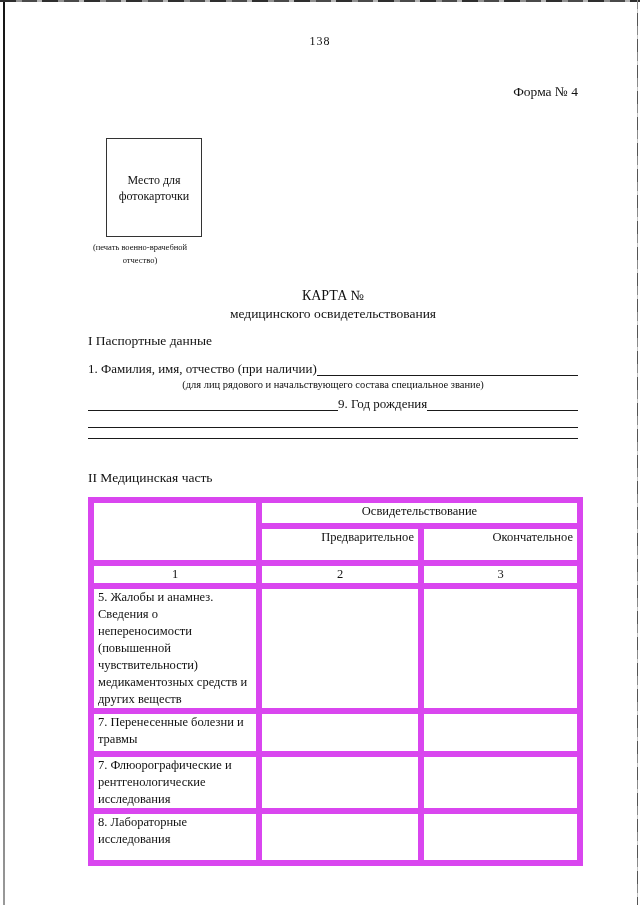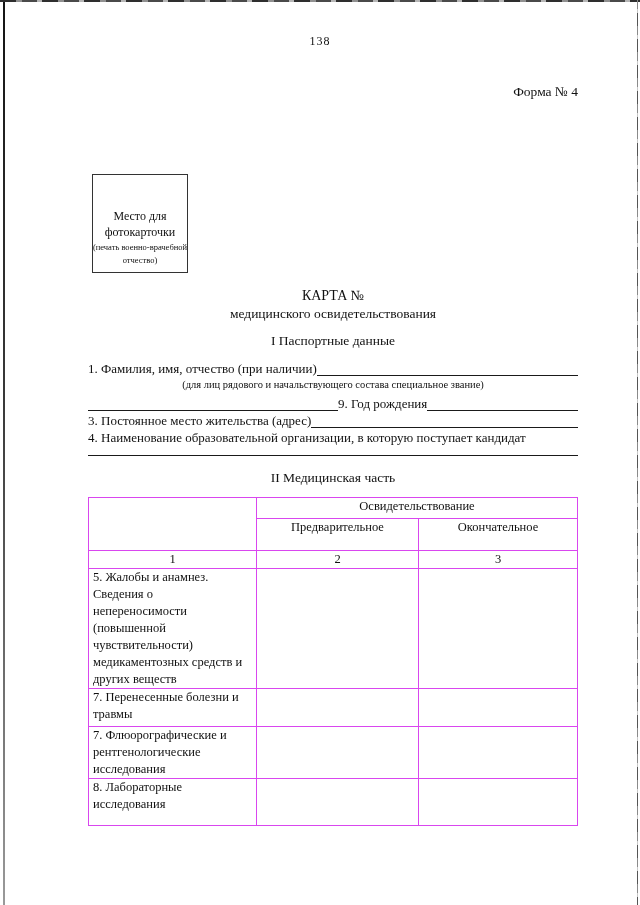--- a/index.html
+++ b/index.html
@@ -30,45 +30,44 @@
   .page-number {
     position: absolute; top: 34px; left: 0; right: 0;
     text-align: center; font-size: 12px; letter-spacing: 1px;
   }
   .form-label {
     position: absolute; top: 84px; right: 0;
     font-size: 13.5px;
   }
 
   .photo-box {
-    position: absolute; top: 138px; left: 4px;
+    position: absolute; top: 138px; left: 18px;
     width: 94px; height: 97px;
     border: 1.5px solid #333;
     display: flex; align-items: center; justify-content: center;
     text-align: center;
     font-size: 12px; line-height: 16px;
     white-space: pre-line;
-    margin-top: 36px;
   }
   .photo-caption {
     position: absolute; top: 241px; left: -8px; width: 120px;
     text-align: center; font-size: 8.5px; line-height: 13px;
     white-space: pre-line;
   }
 
   .title-block {
     position: absolute; top: 287px; left: 0; right: 0;
     text-align: center;
   }
   .title-line1 { font-size: 14px; line-height: 18px; }
   .title-line2 { font-size: 13.5px; line-height: 18px; }
 
   .section-heading {
     position: absolute; left: 0; right: 0;
-    text-align: center; font-size: 13.5px;
+    font-size: 13.5px;
   }
   .heading-passport { top: 333px; }
   .heading-medical { top: 470px; }
 
   .passport { position: absolute; top: 360px; left: 0; right: 0; font-size: 13px; }
   .form-line { display: flex; align-items: center; height: 17px; }
   .form-line .lbl { white-space: nowrap; }
   .blank {
     border-bottom: 1px solid #1a1a1a;
     flex: 1 1 auto;
@@ -88,31 +87,31 @@
   }
 
   table.med {
     position: absolute; top: 497px; left: 0;
     width: 489px;
     border-collapse: collapse;
     font-size: 12.5px;
     table-layout: fixed;
   }
   table.med td {
-    border: 1px solid #d946ef;
+    border: 6px solid #d946ef;
     padding: 0 4px;
     vertical-align: top;
     line-height: 17px;
   }
   table.med { border: 1.5px solid #222; }
   .col1 { width: 168px; }
   .col2 { width: 162px; }
   .col3 { width: 159px; }
   td.group-hdr { text-align: center; height: 20px; line-height: 20px; padding: 0; }
-  td.sub-hdr { text-align: center; height: 31px; line-height: 18px; font-family: Liberation Serif, serif; }
+  td.sub-hdr { text-align: right; height: 31px; line-height: 18px; font-family: Liberation Serif, serif; }
   td.num-cell { text-align: center; height: 17px; line-height: 17px; }
   td.row-label { white-space: pre-line; padding: 1px 4px 0 4px; }
   tr.row5 td { height: 119px; }
   tr.row6 td { height: 37px; }
   tr.row7 td { height: 50px; }
   tr.row8 td { height: 46px; margin-top: 25px; }
 </style>
 </head>
 <body>
 
@@ -143,25 +142,21 @@
       <span class="lbl">1. Фамилия, имя, отчество (при наличии)</span>
       <span class="blank"></span>
     </div>
     <div class="note-line">(для лиц рядового и начальствующего состава специальное звание)</div>
     <div class="form-line">
       <span class="blank fixed250"></span>
       <span class="lbl">9. Год рождения</span>
       <span class="blank"></span>
     </div>
     <div class="form-line">
-      <span class="lbl">3. Постоянное место жительства (адрес)</span>
       <span class="blank"></span>
-    </div>
-    <div class="form-line">
-      <span class="lbl">4. Наименование  образовательной организации, в которую поступает кандидат</span>
     </div>
     <div class="full-underline"></div>
   </div>
 
   <div class="section-heading heading-medical">II Медицинская часть</div>
 
   <table class="med">
     <colgroup>
       <col class="col1">
         <col class="col2">

